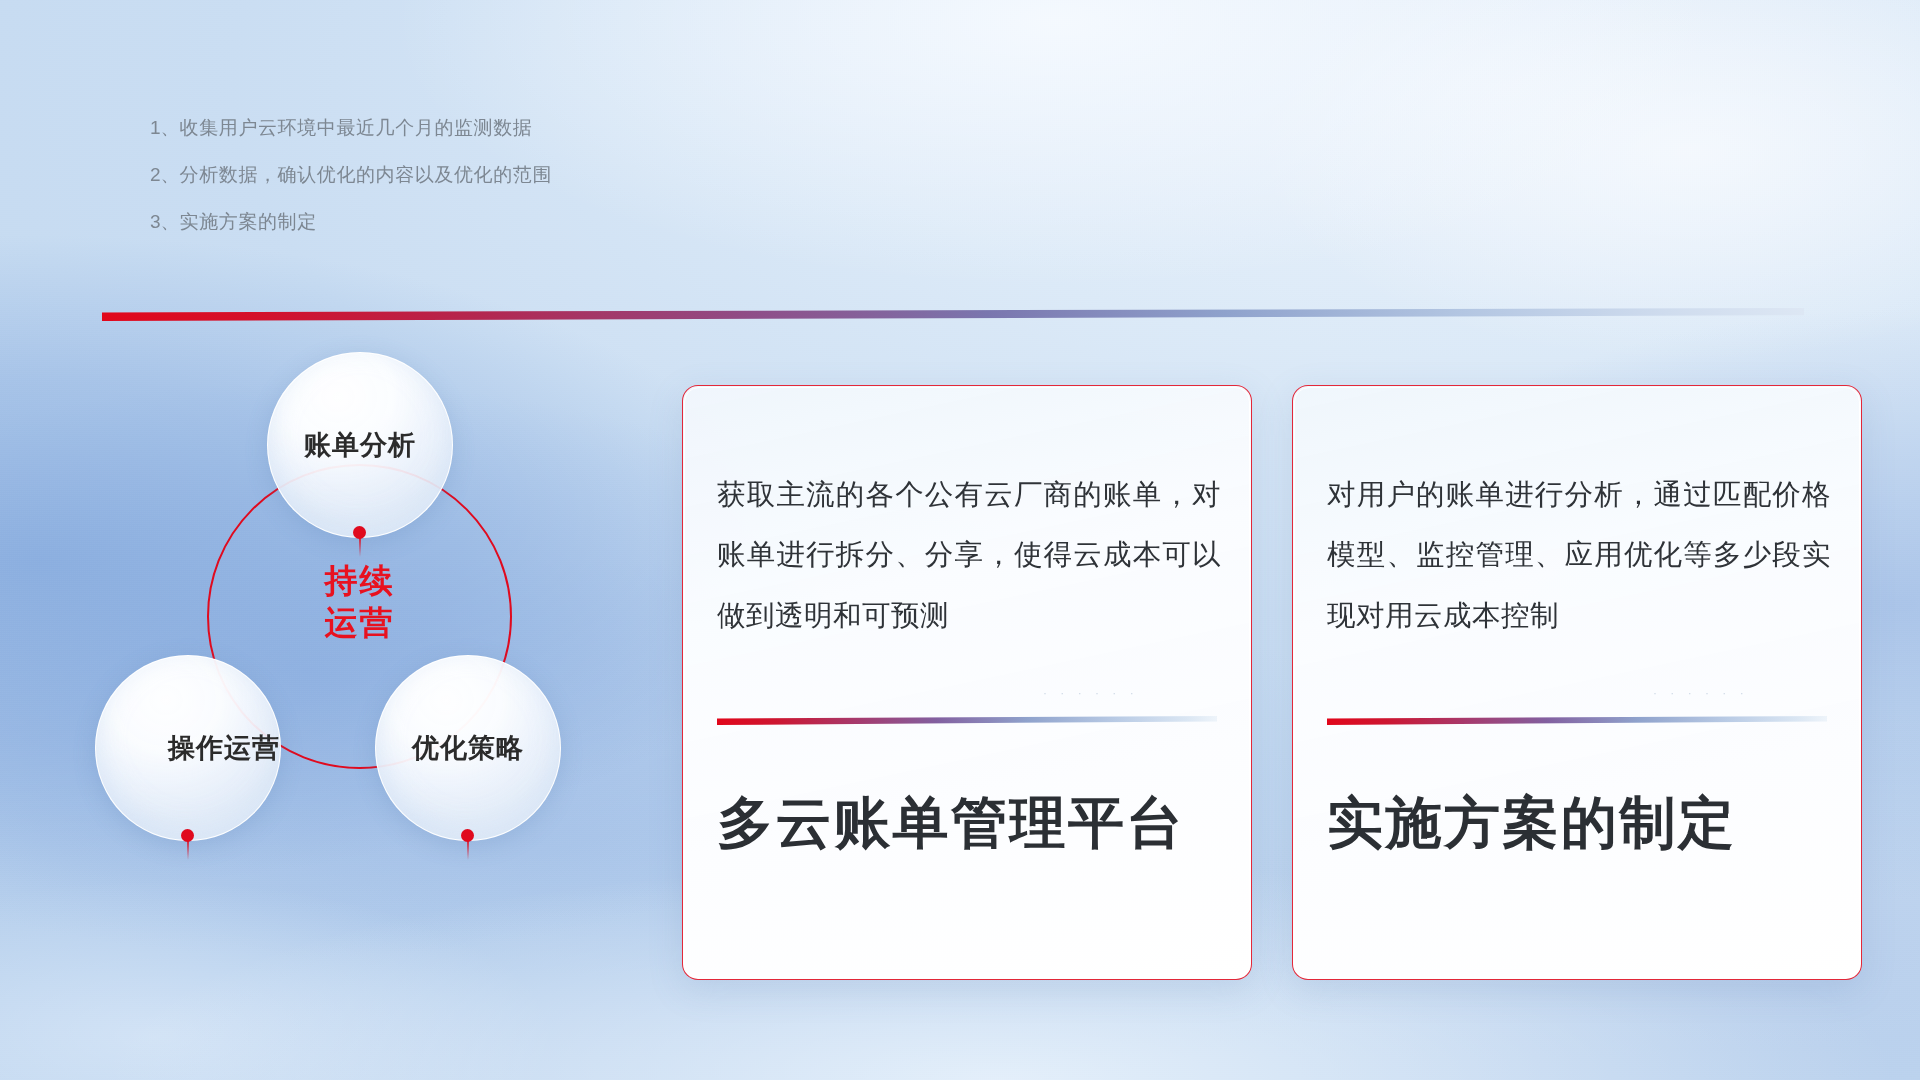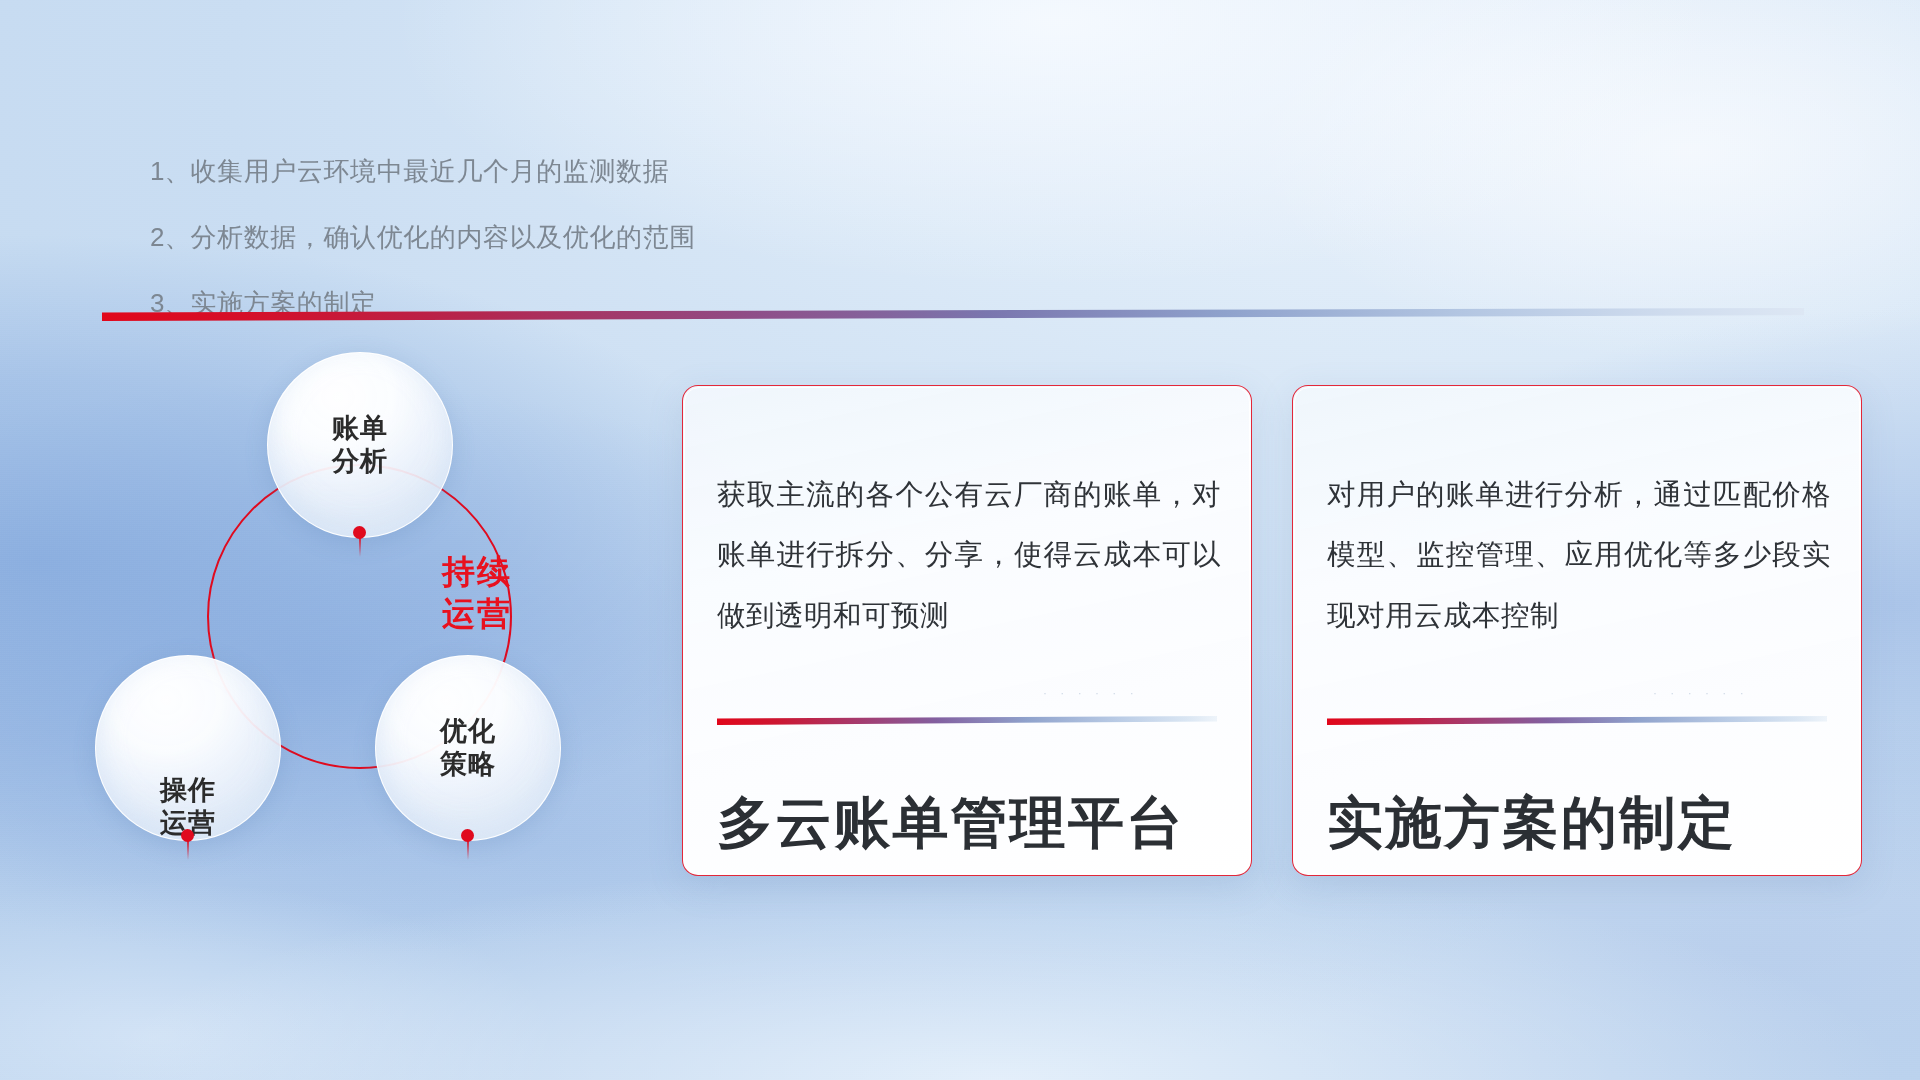--- a/index.html
+++ b/index.html
@@ -48,28 +48,27 @@
       repeating-linear-gradient(0deg, rgba(255,255,255,.035) 0 1px, rgba(0,0,0,0) 1px 2px),
       repeating-linear-gradient(90deg, rgba(255,255,255,.03) 0 1px, rgba(0,0,0,0) 1px 2px);
   }
 
   
   #steps { position:absolute; left:0; top:0; width:1920px; height:300px; }
   .step-col { position:absolute; }
   #steps-left  { left:150px; top:118px; }
   #steps-right { left:1000px; top:155px; }
   .step-item{
-    font-size:26px;
+    font-size:19px;
     line-height:1.0;
     color:#7d8792;
     letter-spacing:.6px;
     white-space:nowrap;
     margin-bottom:28px;
     font-weight:400;
-    margin-top:40px;
   }
   .step-item .num { letter-spacing:0px; }
 
   
   #divider{
     position:absolute; left:102px; top:308px; width:1702px; height:13px;
   }
   #divider .wedge{
     position:absolute; inset:0;
     background:linear-gradient(90deg,#e1071b 0%, #d4102a 9%, #b4264f 22%, #8f4d87 38%, #7a76ae 52%, #8fa2cc 66%, #b3c6e2 80%, #cfdcee 92%, #dde7f4 100%);
@@ -82,21 +81,21 @@
     position:absolute; border-radius:50%;
     border:2.6px solid #e00a1e;
   }
   #ring-main{ left:112px; top:112px; width:305px; height:305px; }
   .bubble{
     position:absolute; border-radius:50%;
     background:
       radial-gradient(72% 66% at 38% 24%, rgba(255,255,255,.99) 0%, rgba(253,254,255,.97) 42%, rgba(243,247,253,.93) 72%, rgba(234,241,250,.90) 100%);
     border:1.6px solid rgba(255,255,255,.96);
     box-shadow:0 5px 22px rgba(96,135,185,.24), inset 0 -10px 26px rgba(205,222,242,.55);
-    display:flex; flex-direction:column;
+    display:flex; flex-direction:row;
     align-items:center; justify-content:center;
   }
   #bubble-top{ left:172px; top:0px; width:186px; height:186px; }
   #bubble-bl { left:0px;   top:303px; width:186px; height:186px;justify-content:flex-end; }
   #bubble-br { left:280px; top:303px; width:186px; height:186px; }
   .bubble-line{
     font-size:27px; font-weight:700; color:#2b2b2b;
     line-height:1.22; letter-spacing:1px; white-space:nowrap;
   }
   .node-dot{
@@ -107,31 +106,31 @@
     position:absolute; width:1.6px; height:19px;
     background:linear-gradient(180deg, rgba(224,10,30,.85) 0%, rgba(224,10,30,0) 100%);
   }
   #dot-top  { left:258px; top:174px; }
   #tail-top { left:264px; top:186px; }
   #dot-bl   { left:86px;  top:477px; }
   #tail-bl  { left:92px;  top:489px; }
   #dot-br   { left:366px; top:477px; }
   #tail-br  { left:372px; top:489px; }
   #venn-center{
-    position:absolute; left:112px; top:199px; width:305px;
-    text-align:right; pointer-events:none;
+    position:absolute; left:112px; top:208px; width:305px;
+    text-align:center; pointer-events:none;
   }
   .center-line{
     font-size:33px; font-weight:800; color:#e8111f;
     line-height:1.28; letter-spacing:2px;
   }
 
   
   .card{
-    position:absolute; top:385px; width:570px; height:491px;
+    position:absolute; top:385px; width:570px; height:595px;
     border-radius:16px;
     background:
       linear-gradient(168deg, rgba(240,246,252,.97) 0%, rgba(250,252,255,.99) 34%, rgba(252,253,255,1) 66%, rgba(255,255,255,1) 100%);
     border:1.5px solid rgba(224,10,30,.88);
     box-shadow:0 10px 34px rgba(92,128,178,.17);
     overflow:hidden;
   }
   .card::before{
     content:""; position:absolute; inset:1px;
     border-radius:15px;

